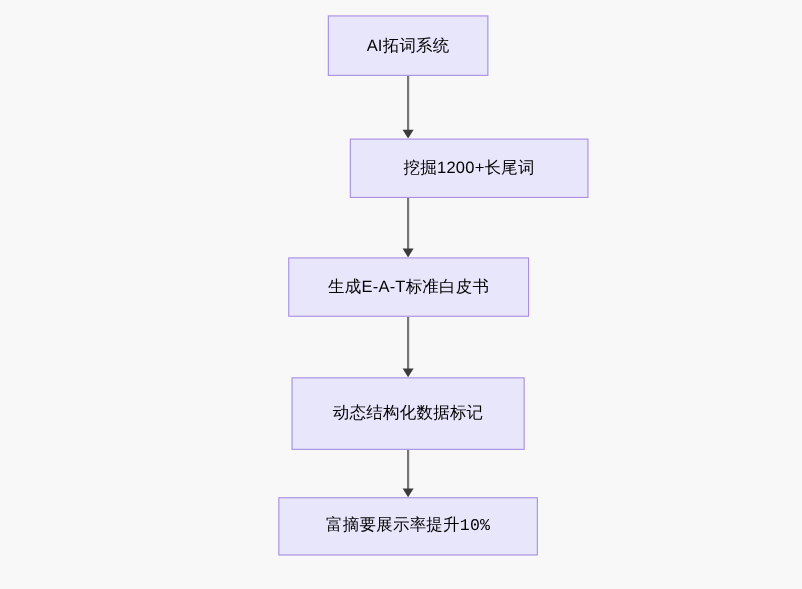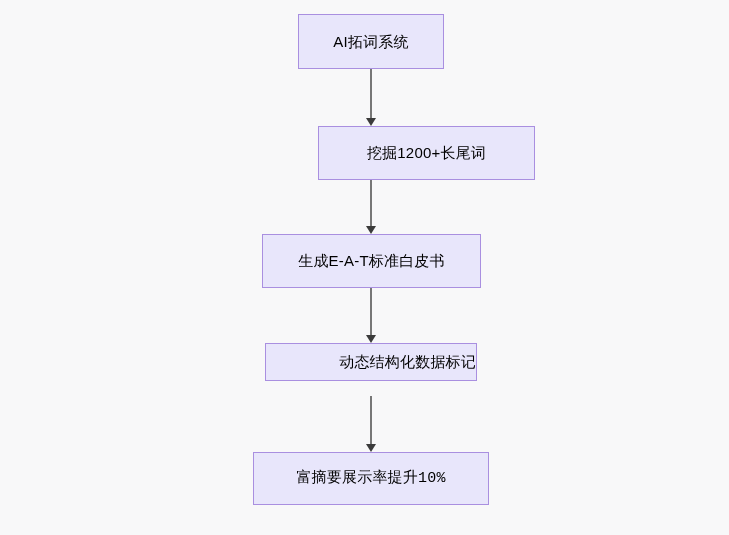--- a/index.html
+++ b/index.html
@@ -89,21 +89,21 @@
   </div>
 
   <div class="node" style="left:276px; top:126px; width:217px; height:54px;margin-left:42px;">
     <span class="node-label">挖掘1200+长尾词</span>
   </div>
 
   <div class="node" style="left:262px; top:234px; width:219px; height:54px;">
     <span class="node-label">生成E-A-T标准白皮书</span>
   </div>
 
-  <div class="node" style="left:265px; top:343px; width:212px; height:38px;justify-content:flex-end;">
+  <div class="node" style="left:265px; top:343px; width:212px; height:66px;">
     <span class="node-label">动态结构化数据标记</span>
   </div>
 
   <div class="node" style="left:253px; top:452px; width:236px; height:53px;font-family:Liberation Mono, monospace;">
     <span class="node-label">富摘要展示率提升10%</span>
   </div>
 
 </div>
 
 </body></html>

